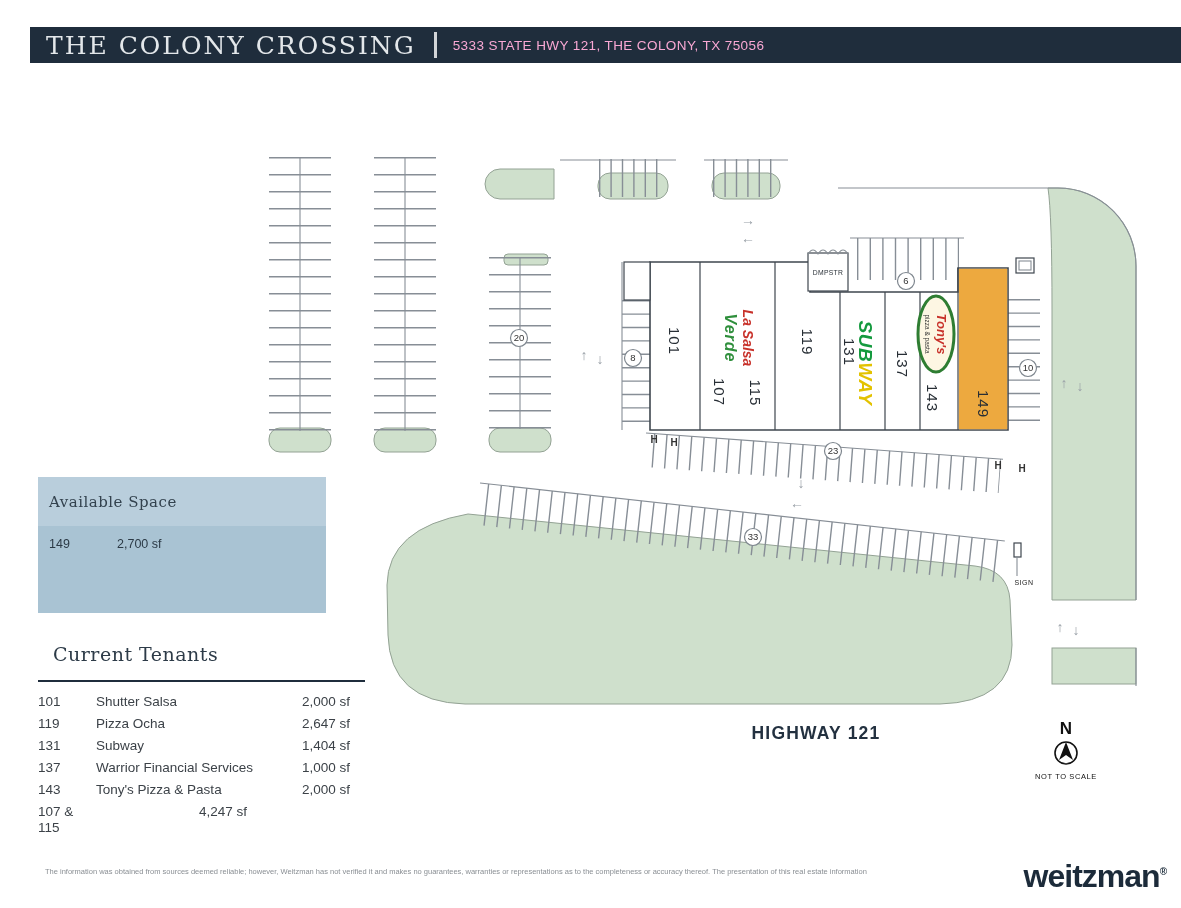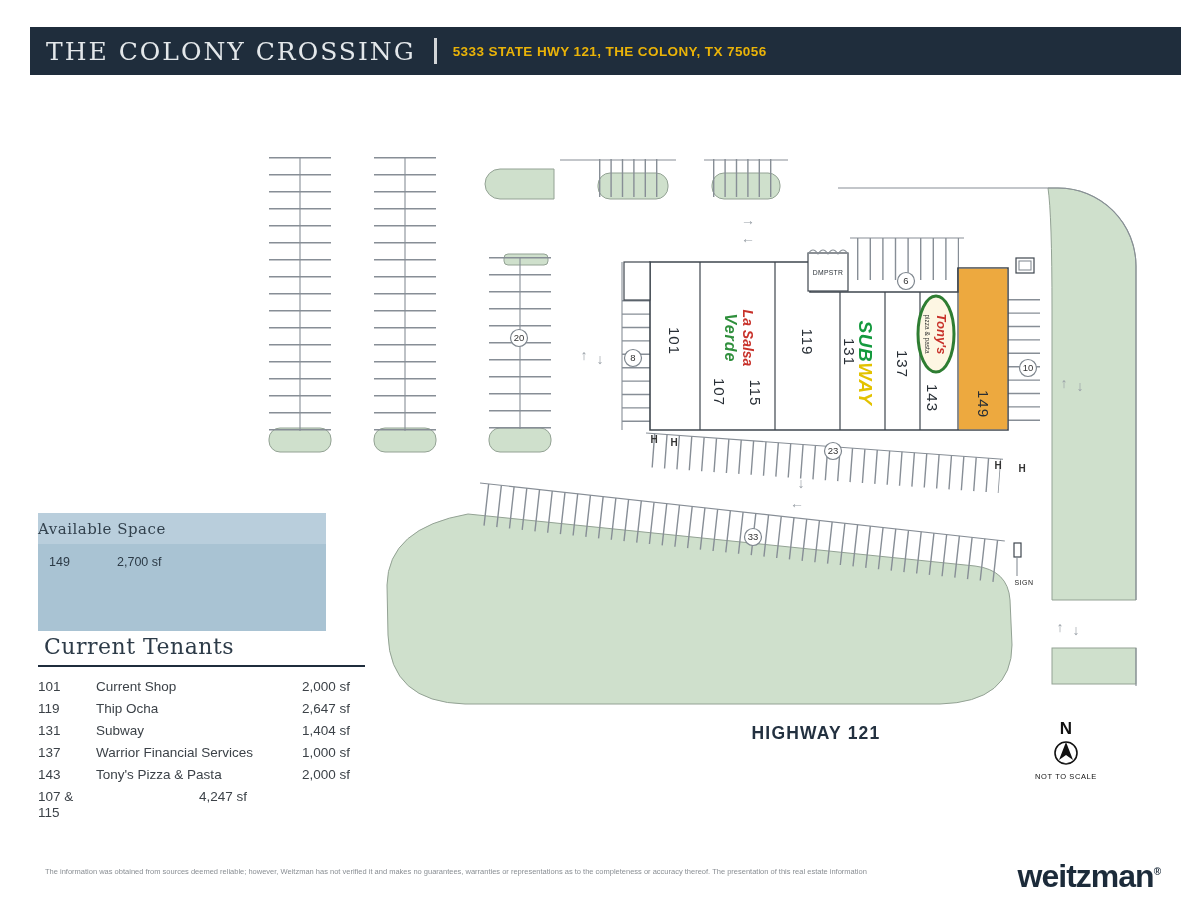--- a/index.html
+++ b/index.html
@@ -1,44 +1,44 @@
 <!DOCTYPE html>
 <html><head>
 <meta charset="utf-8">
 <style>
   html,body{margin:0;padding:0;background:#fff;}
   .page{position:relative;width:1181px;height:908px;background:#fff;overflow:hidden;
         font-family:"Liberation Sans",sans-serif;}
   
-  .topbar{position:absolute;left:30px;top:27px;right:0;height:48px;background:#1f2d3c;
+  .topbar{position:absolute;left:30px;top:27px;right:0;height:36px;background:#1f2d3c;
           display:flex;align-items:center;z-index:2;}
   .topbar .title{font-family:"DejaVu Serif",serif;font-size:25px;color:#e3e7ea;
                  letter-spacing:2px;margin-left:16px;white-space:nowrap;}
   .topbar .divider{width:3px;height:26px;background:rgba(255,255,255,.8);margin:0 16px 0 18px;}
-  .topbar .address{font-size:13.5px;font-weight:bold;color:#eab308;letter-spacing:.4px;}
+  .topbar .address{font-size:13.5px;font-weight:normal;color:#f9a8d4;letter-spacing:.4px;}
   
   .avail{position:absolute;left:38px;top:477px;width:288px;z-index:2;}
-  .avail .hd{background:#b9cedc;height:31px;display:flex;align-items:center;
-             font-family:"DejaVu Serif",serif;font-size:15px;color:#33424e;letter-spacing:.5px;margin-top:36px;}
+  .avail .hd{background:#b9cedc;height:49px;display:flex;align-items:center;padding-left:11px;
+             font-family:"DejaVu Serif",serif;font-size:15px;color:#33424e;letter-spacing:.5px;}
   .avail .bd{background:#a9c3d3;height:87px;padding:11px 8px 0 11px;box-sizing:border-box;
              font-size:12.5px;color:#2c3a46;}
   .avail .bd .suite{display:inline-block;width:68px;}
   
   .tenants{position:absolute;left:38px;top:628px;width:330px;z-index:2;}
-  .tenants h2{margin:6px;font-family:"DejaVu Serif",serif;font-weight:normal;font-size:22px;
+  .tenants h2{margin:15px;font-family:"DejaVu Serif",serif;font-weight:normal;font-size:19px;
               color:#2d3b48;letter-spacing:.5px;}
   .tenants .rule{height:0;border-bottom:2.5px solid #1f2d3c;width:327px;margin-top:6px;}
   .trows{margin-top:9px;width:312px;}
   .trow{display:grid;grid-template-columns:58px 1fr auto;font-size:13.5px;color:#3c4248;
         line-height:16px;padding:3px 0;}
   .trow .sz{text-align:center;}
   
   .disclaimer{position:absolute;left:45px;top:865px;width:915px;font-size:7.5px;color:#8a8f94;
               line-height:13px;z-index:2;}
-  .brand{position:absolute;right:20px;top:858px;font-size:32px;font-weight:bold;color:#1c2b3a;
+  .brand{position:absolute;right:14px;top:858px;font-size:32px;font-weight:bold;color:#1c2b3a;
          letter-spacing:-1px;z-index:2;}
   .brand sup{font-size:10px;letter-spacing:0;}
   
   .plan{position:absolute;left:0;top:0;z-index:1;}
   .plan text{font-family:"Liberation Sans",sans-serif;}
   .green{fill:#cfe0cc;stroke:#93a294;stroke-width:1;}
   .pk{stroke:#878e96;stroke-width:1.1;fill:none;}
   .bld{fill:#ffffff;stroke:#3f474f;stroke-width:1.6;}
   .bldthin{fill:#ffffff;stroke:#3f474f;stroke-width:1.2;}
   .div{stroke:#3f474f;stroke-width:1.2;}
@@ -207,26 +207,26 @@
       <span class="suite">149</span><span>2,700 sf</span>
     </div>
   </div>
 
   <div class="tenants">
     <h2>Current Tenants</h2>
     <div class="rule"></div>
     <div class="trows">
       <div class="trow">
         <span>101</span>
-        <span>Current Shop</span>
+        <span>Shutter Salsa</span>
         <span class="sz">2,000 sf</span>
       </div>
       <div class="trow">
         <span>119</span>
-        <span>Thip Ocha</span>
+        <span>Pizza Ocha</span>
         <span class="sz">2,647 sf</span>
       </div>
       <div class="trow">
         <span>131</span>
         <span>Subway</span>
         <span class="sz">1,404 sf</span>
       </div>
       <div class="trow">
         <span>137</span>
         <span>Warrior Financial Services</span>

